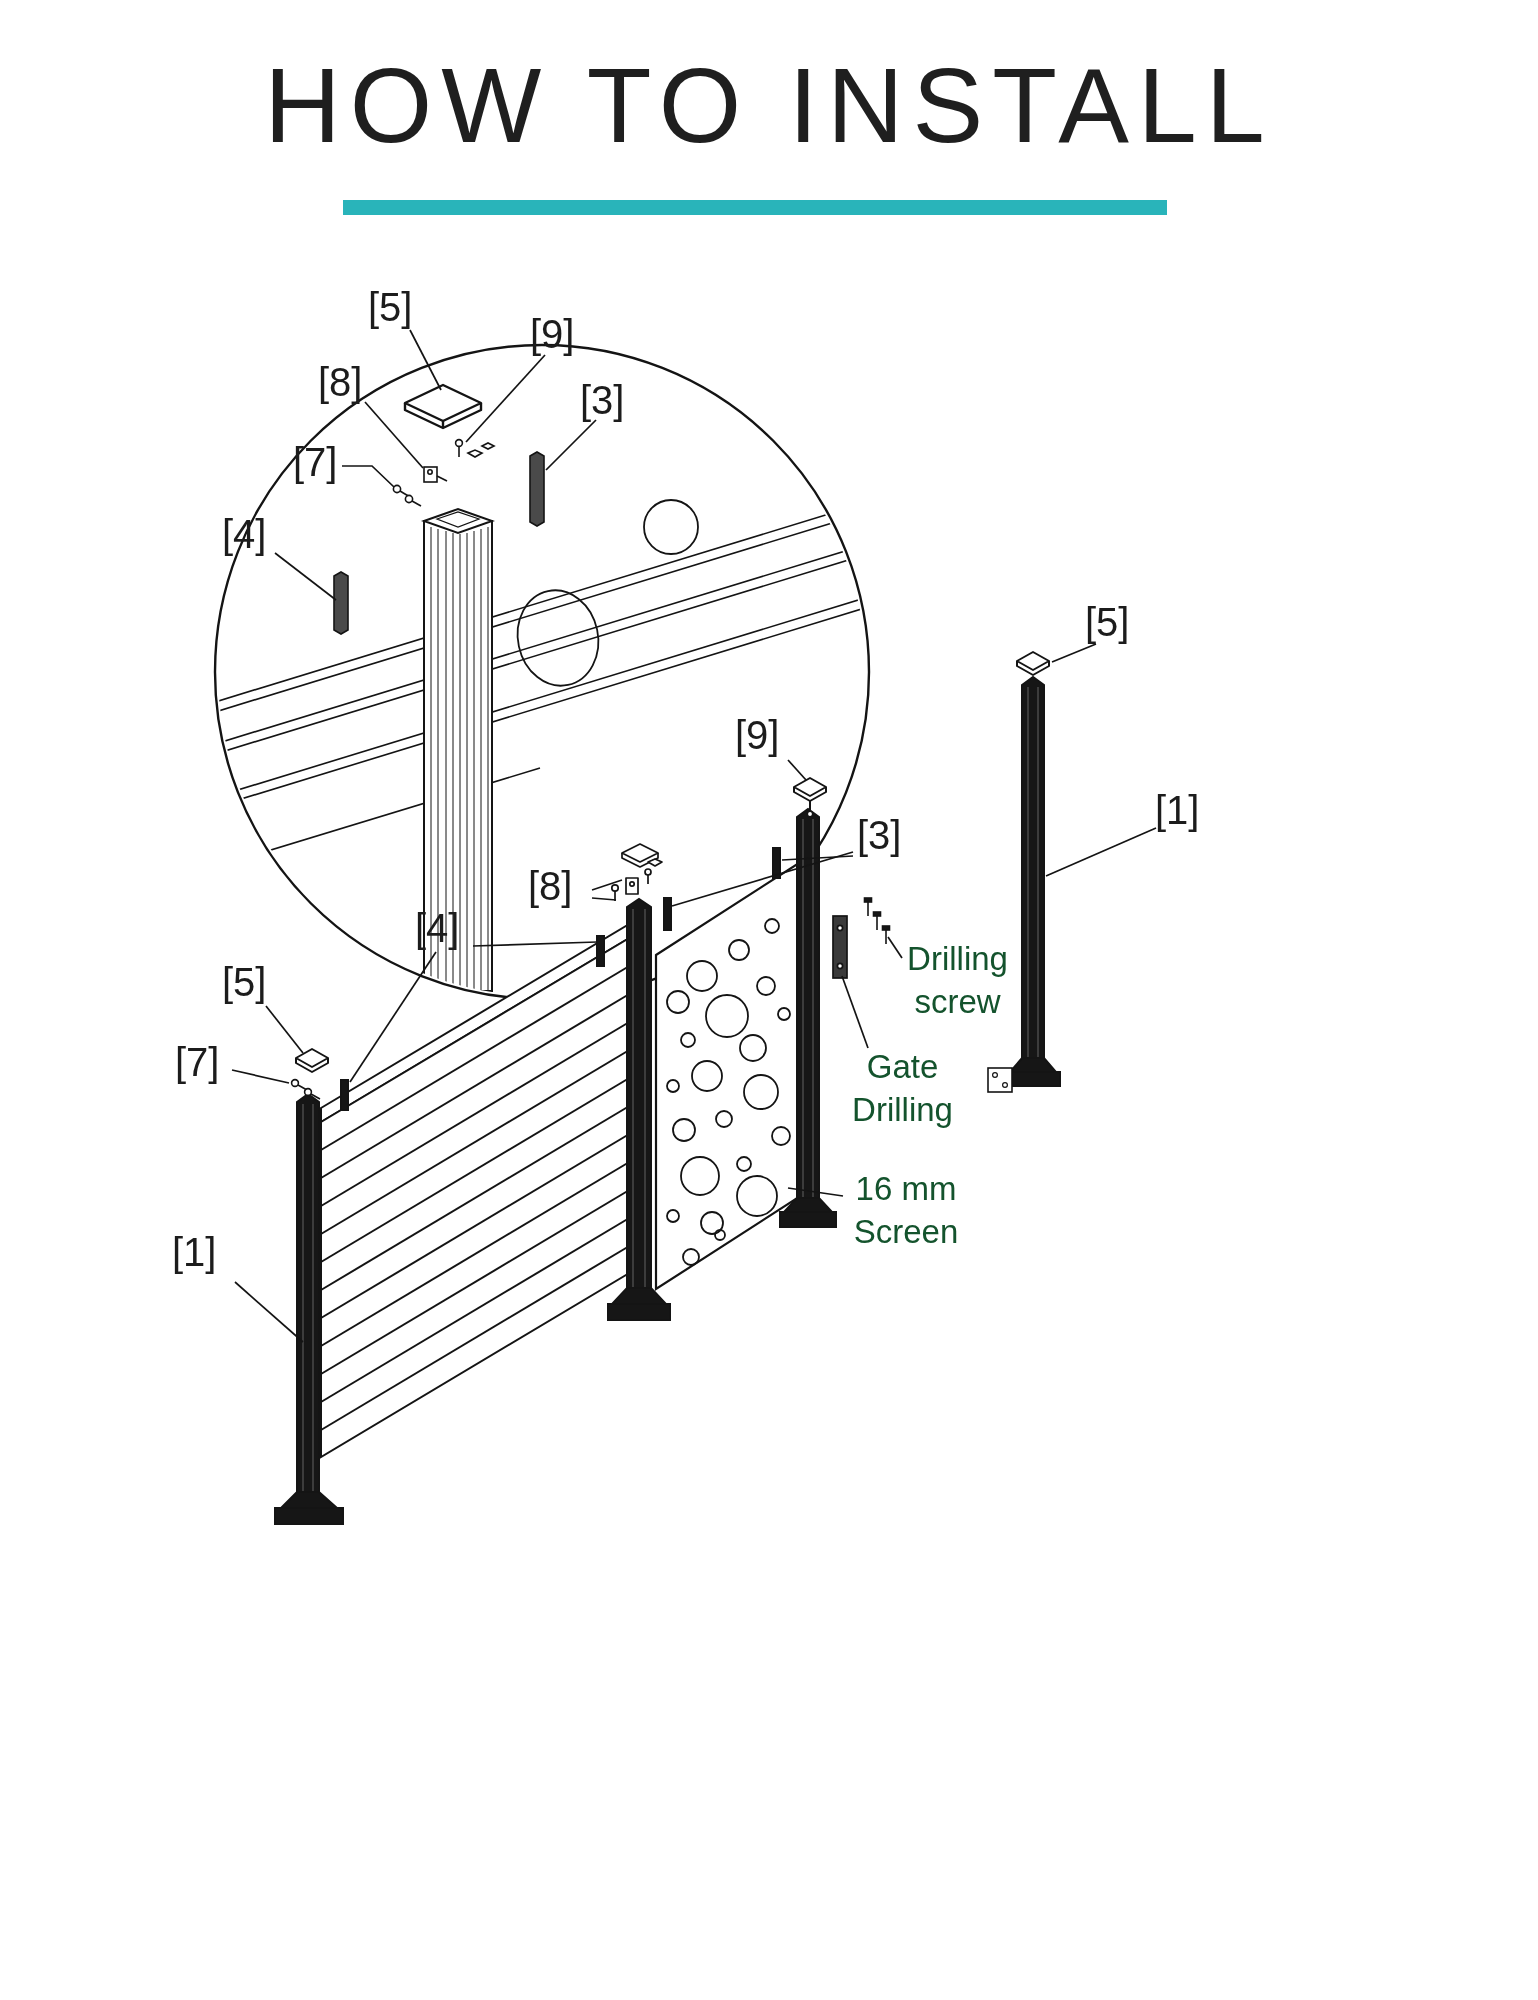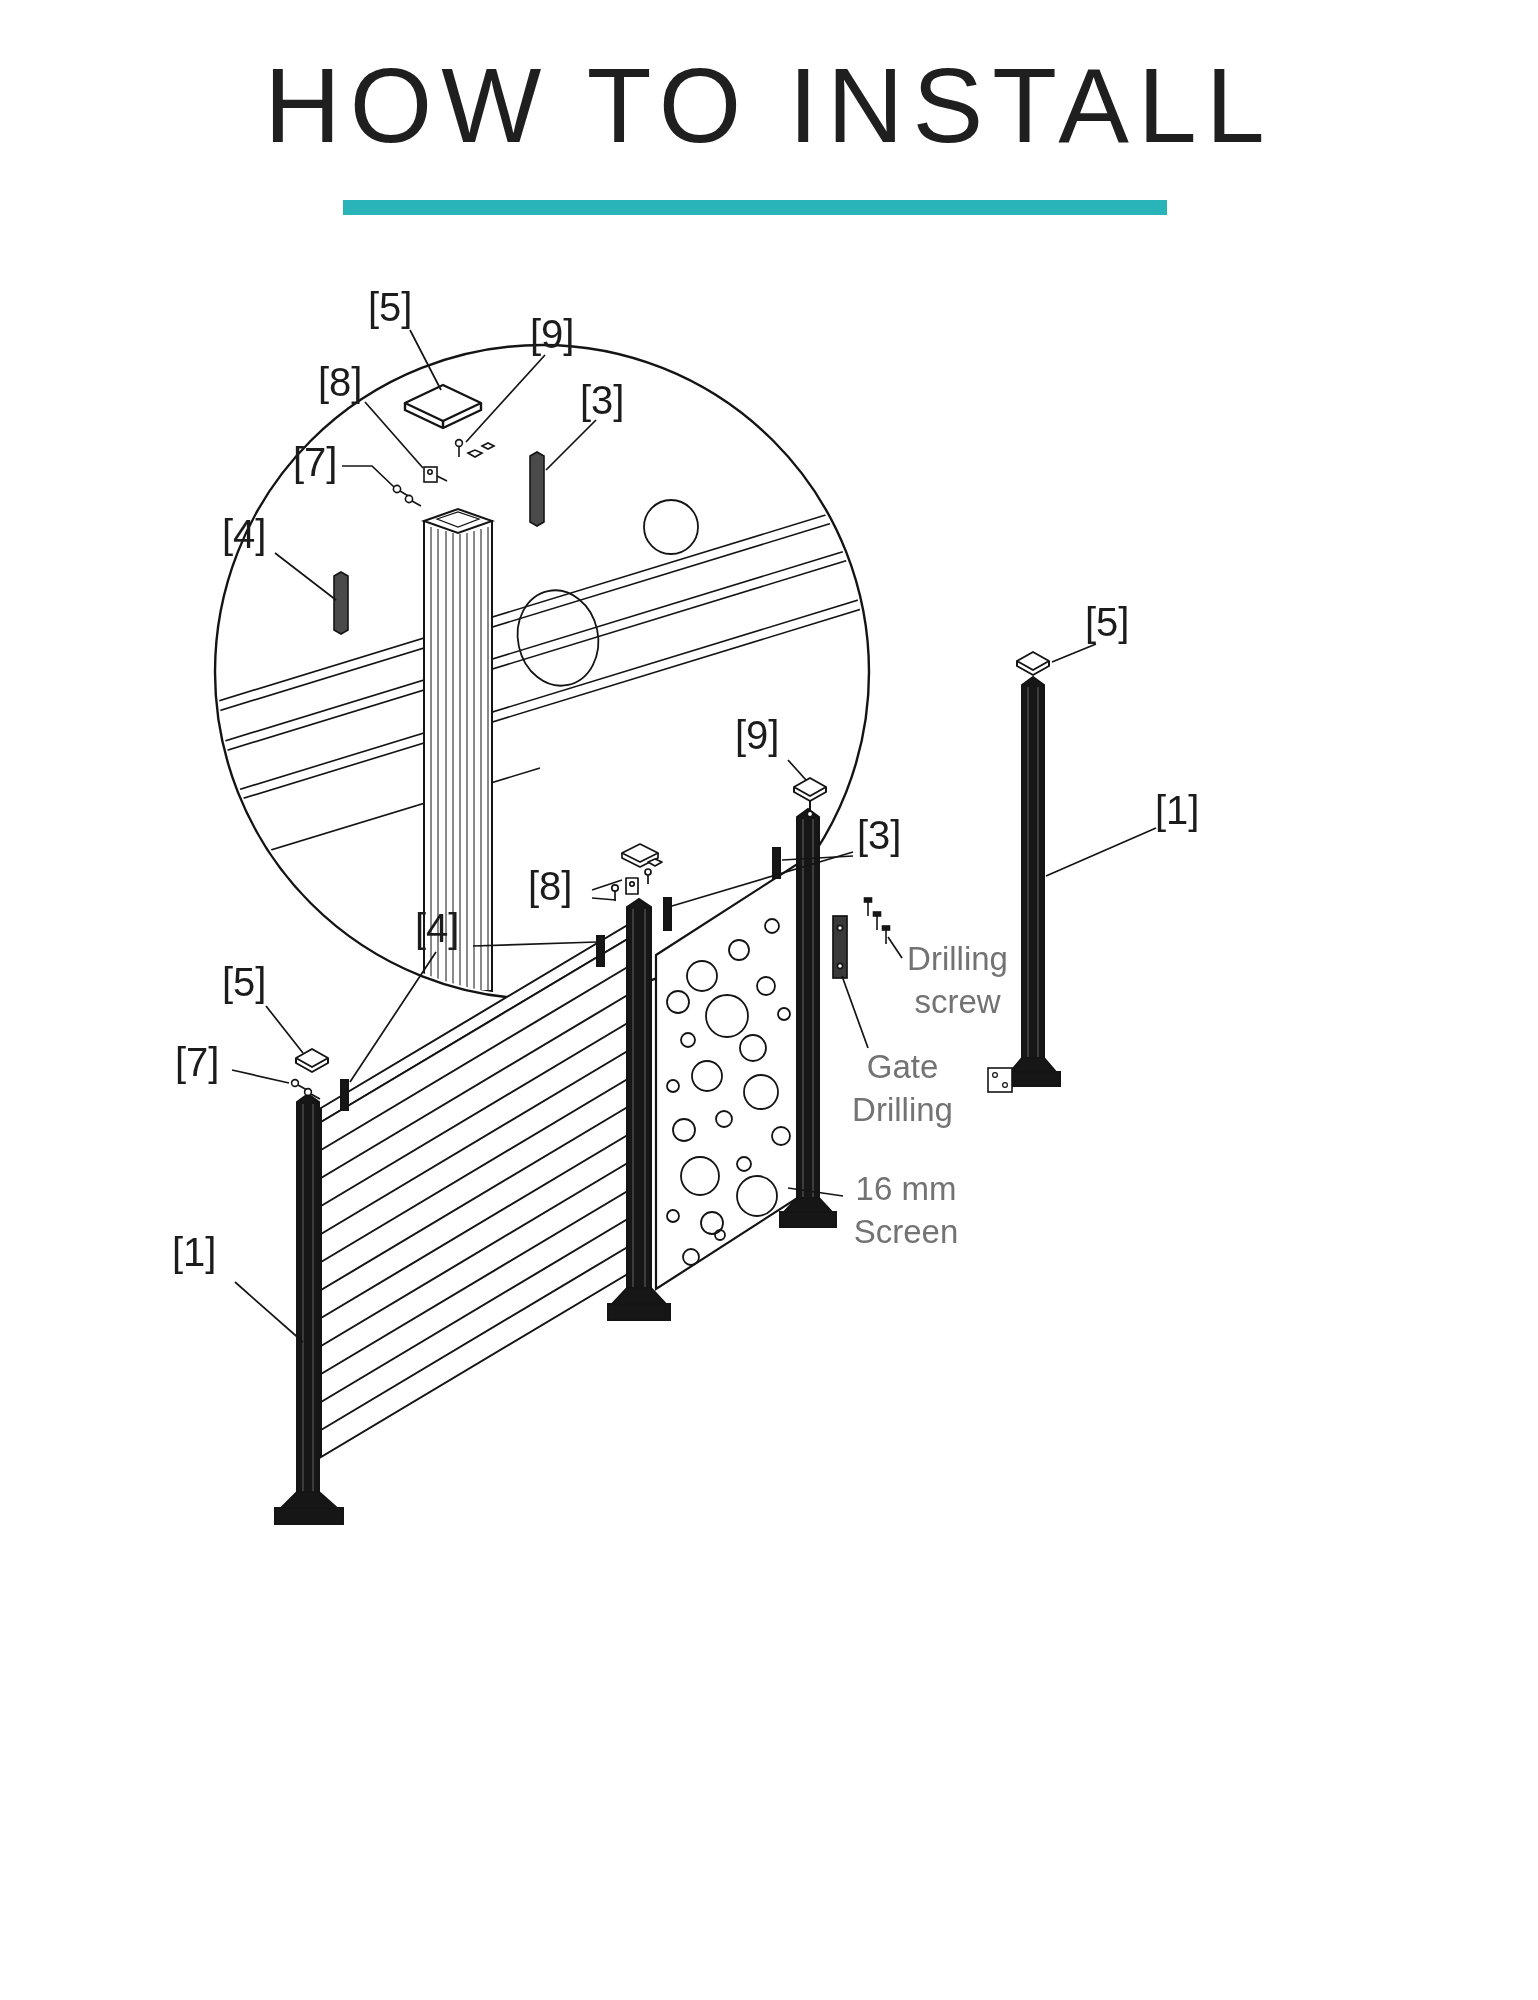--- a/index.html
+++ b/index.html
@@ -35,21 +35,21 @@
   .lbl {
     position: absolute;
     font-size: 40px;
     color: #1c1c1c;
     white-space: nowrap;
     line-height: 1.1;
   }
   .lbl-words {
     position: absolute;
     font-size: 33px;
-    color: #737373;
+    color: #14532d;
     text-align: center;
     line-height: 1.3;
   }
 </style>
 </head>
 <body>
 
 <div class="page">
 
   <div class="title">HOW TO INSTALL</div>

